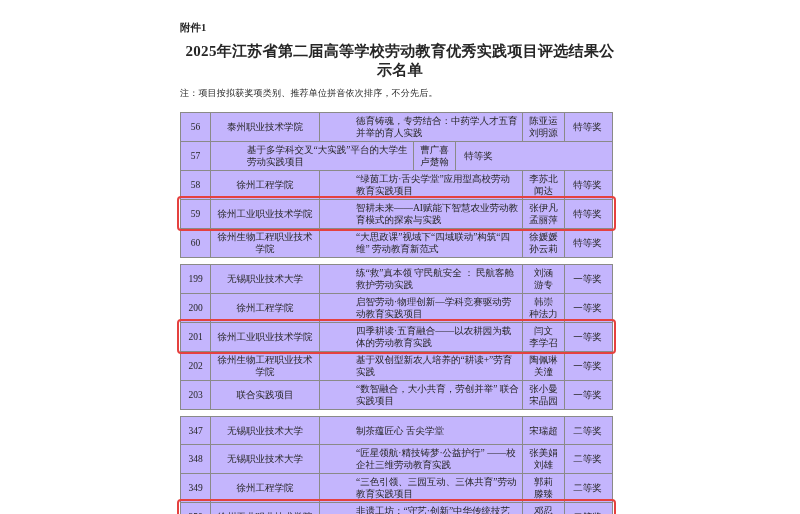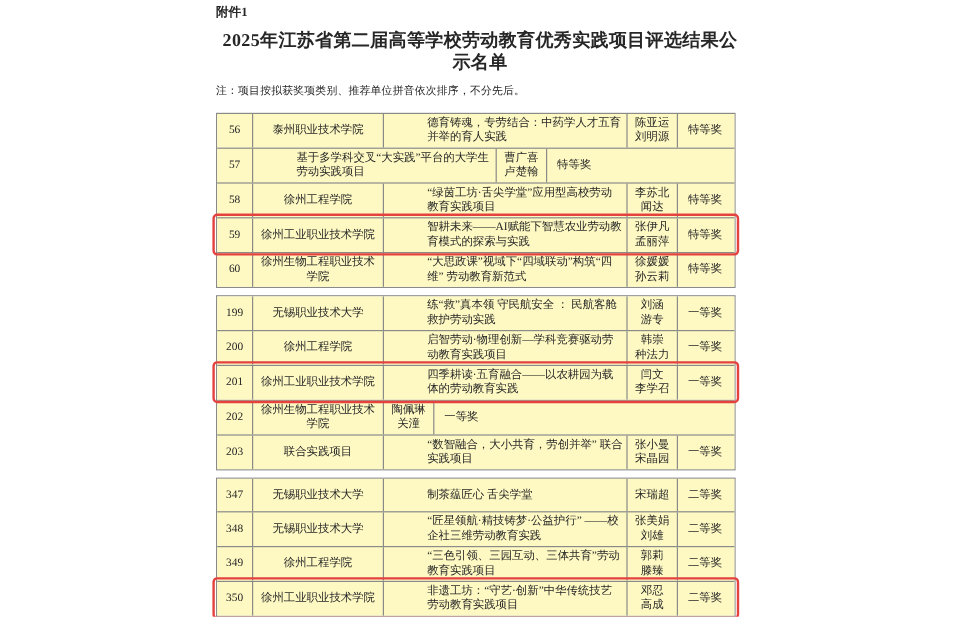--- a/index.html
+++ b/index.html
@@ -3,26 +3,26 @@
 <meta charset="utf-8">
 <style>
   html,body{margin:0;padding:0;background:#fff;}
   body{
     width:800px;height:514px;position:relative;overflow:hidden;
     font-family:"Liberation Serif","DejaVu Serif",serif;
     color:#262626;
     -webkit-font-smoothing:antialiased;
   }
   .page{position:absolute;left:180px;top:0;width:440px;}
-  .attachment{padding-top:3px;font-size:10.5px;font-weight:bold;}
+  .attachment{padding-top:21px;font-size:10.5px;font-weight:bold;}
   .title{margin:7px 0 0 0;font-size:15px;font-weight:bold;text-align:center;letter-spacing:.3px;}
   .note{margin-top:7px;font-size:9px;letter-spacing:.2px;}
   .tables{margin-top:12px;}
   .tgroup{border:1px solid #8a8a88;margin-bottom:6px;width:433px;box-sizing:border-box;}
-  .row{display:flex;min-height:27px;border-top:1px solid #8a8a88;background:#fef9c3;}
+  .row{display:flex;min-height:27px;border-top:1px solid #8a8a88;background:#c4b5fd;}
   .tgroup > .row:first-child,
   .tgroup > .hl:first-child .row:first-child{border-top:none;}
   .cell{
     box-sizing:border-box;display:flex;align-items:center;justify-content:center;
     text-align:center;padding:2px 3px;font-size:9.5px;line-height:12px;
     border-left:1px solid #8a8a88;
   }
   .row .cell:first-child{border-left:none;}
   .c-no{width:29px;}
   .c-school{width:109px;}
@@ -125,20 +125,21 @@
             <div class="cell c-names">
               <div>闫文</div>
               <div>李学召</div>
             </div>
             <div class="cell c-award">一等奖</div>
           </div>
         </div>
         <div class="row">
           <div class="cell c-no">202</div>
           <div class="cell c-school">徐州生物工程职业技术学院</div>
+          <div class="cell c-proj">基于双创型新农人培养的“耕读+”劳育实践</div>
           <div class="cell c-names">
             <div>陶佩琳</div>
             <div>关潼</div>
           </div>
           <div class="cell c-award">一等奖</div>
         </div>
         <div class="row">
           <div class="cell c-no">203</div>
           <div class="cell c-school">联合实践项目</div>
           <div class="cell c-proj">“数智融合，大小共育，劳创并举” 联合实践项目</div>

